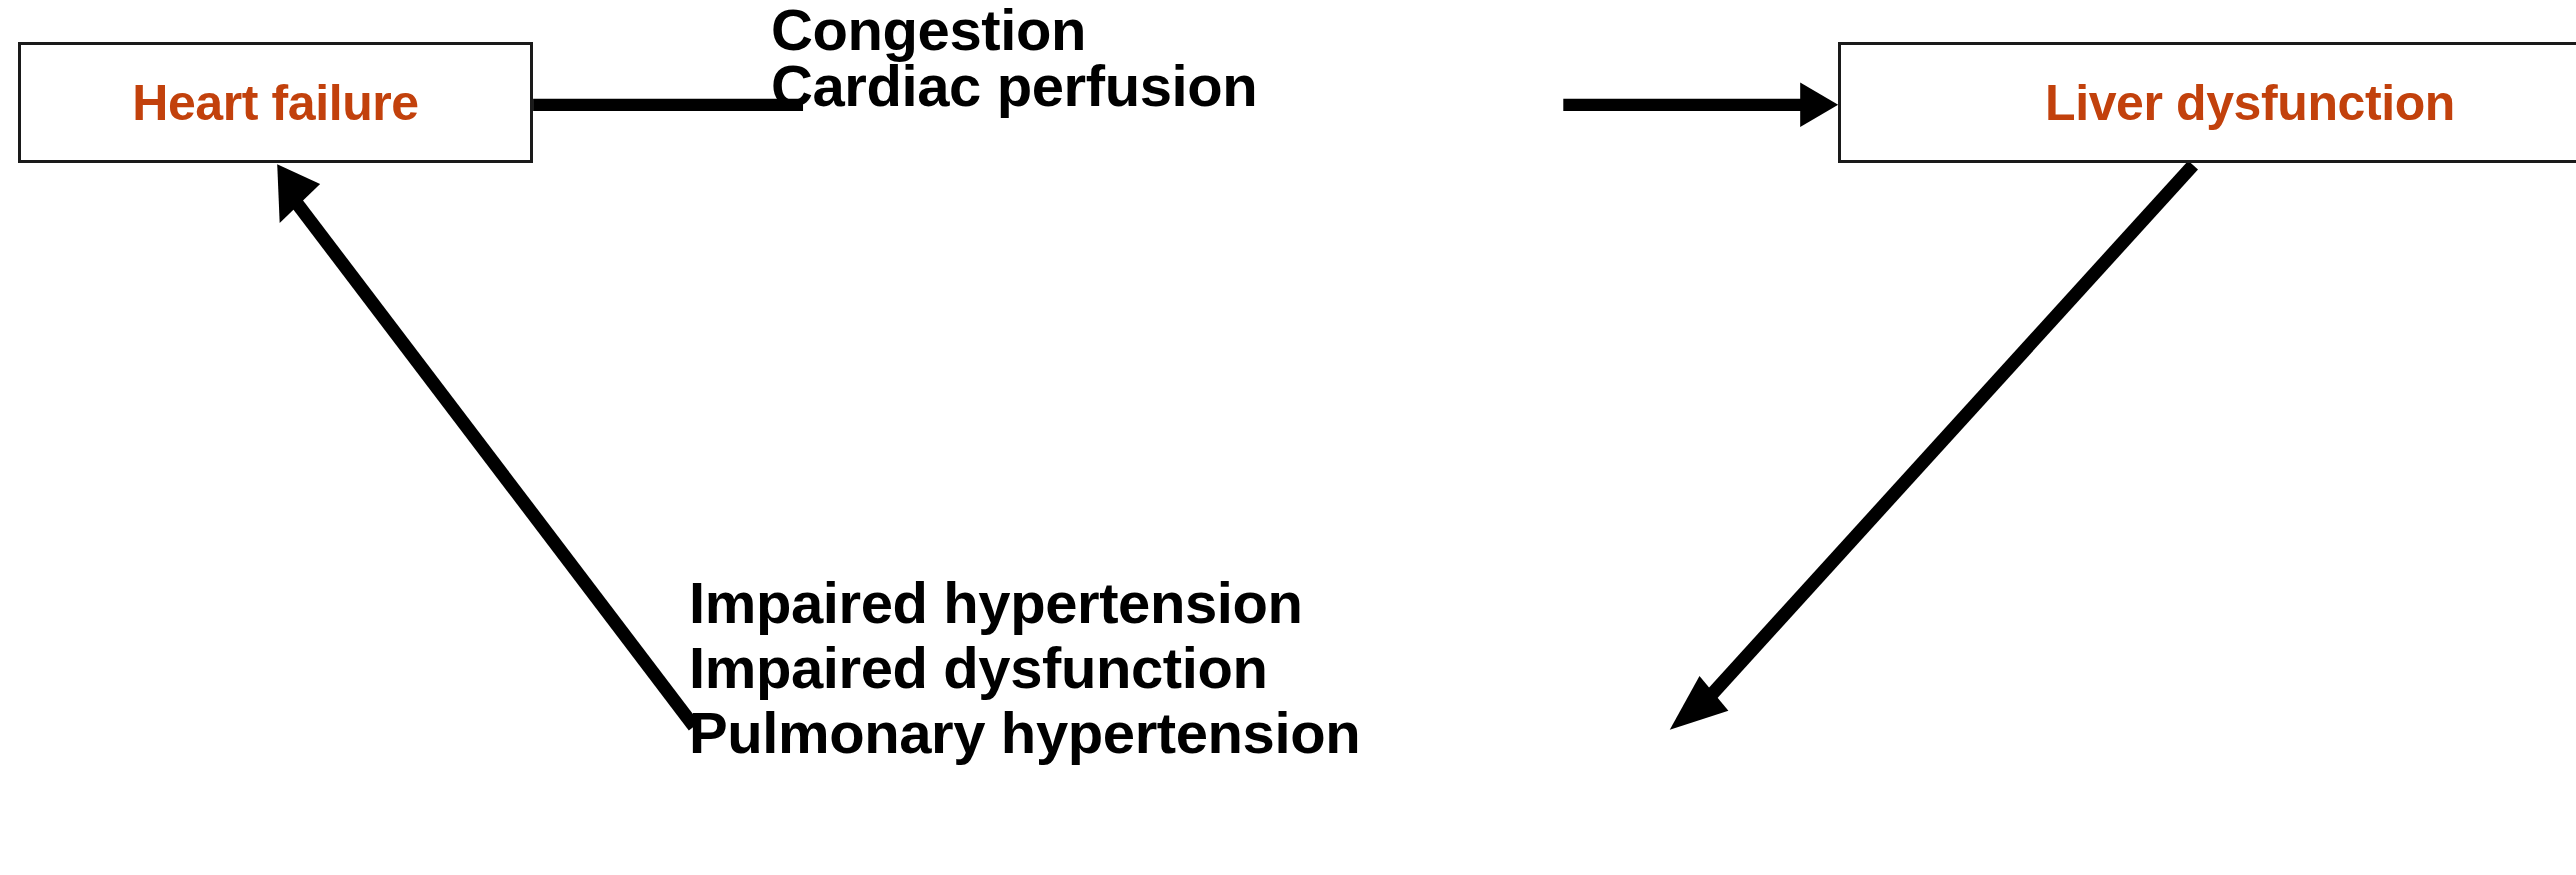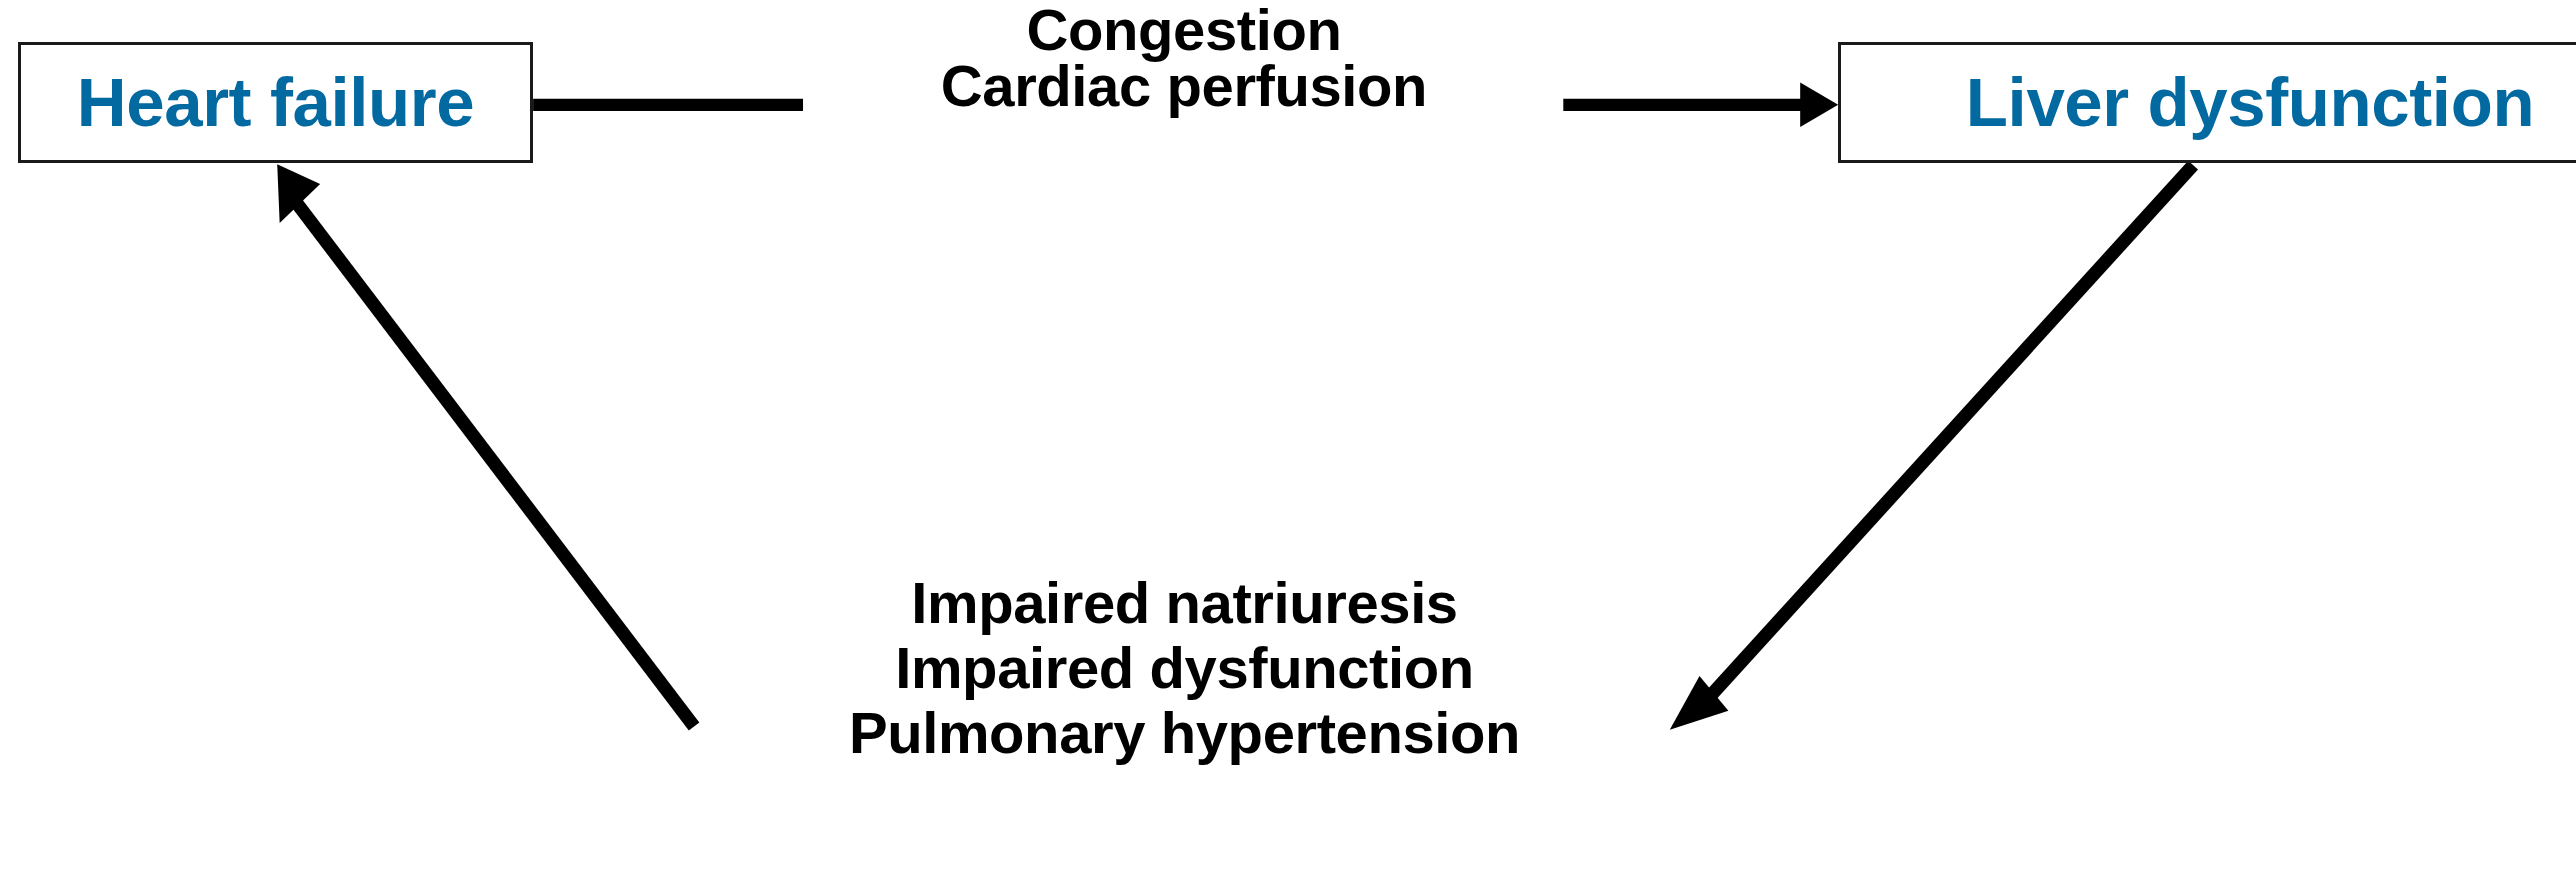--- a/index.html
+++ b/index.html
@@ -32,23 +32,23 @@
     box-sizing: border-box;
     background: #ffffff;
     border: 3.3px solid #1a1a1a;
     display: flex;
     align-items: center;
     justify-content: center;
     z-index: 3;
   }
   .node-box .node-label {
     font-weight: bold;
-    font-size: 69px;
+    font-size: 50px;
     line-height: 1;
-    color: #0369a1;
+    color: #c2410c;
     white-space: nowrap;
     letter-spacing: -0.4px;
   }
 
   #node-heart-failure {
     left: 18px;
     top: 42px;
     width: 515px;
     height: 121px;
   }
@@ -56,21 +56,21 @@
     left: 1838px;
     top: 42px;
     width: 824px;
     height: 121px;
   }
 
   
   .text-block {
     position: absolute;
     z-index: 4;
-    text-align: center;
+    text-align: left;
     color: #000000;
     font-weight: bold;
     white-space: nowrap;
   }
   .text-block .text-line {
     display: block;
     font-weight: bold;
     color: #000000;
   }
 
@@ -121,19 +121,19 @@
   <div id="node-liver-dysfunction" class="node-box">
     <span class="node-label">Liver dysfunction</span>
   </div>
 
   <div id="label-congestion-block" class="text-block">
     <span class="text-line">Congestion</span>
     <span class="text-line">Cardiac perfusion</span>
   </div>
 
   <div id="label-consequences-block" class="text-block">
-    <span class="text-line">Impaired natriuresis</span>
+    <span class="text-line">Impaired hypertension</span>
     <span class="text-line">Impaired dysfunction</span>
     <span class="text-line">Pulmonary hypertension</span>
   </div>
 
 </div>
 
 
 </body></html>

